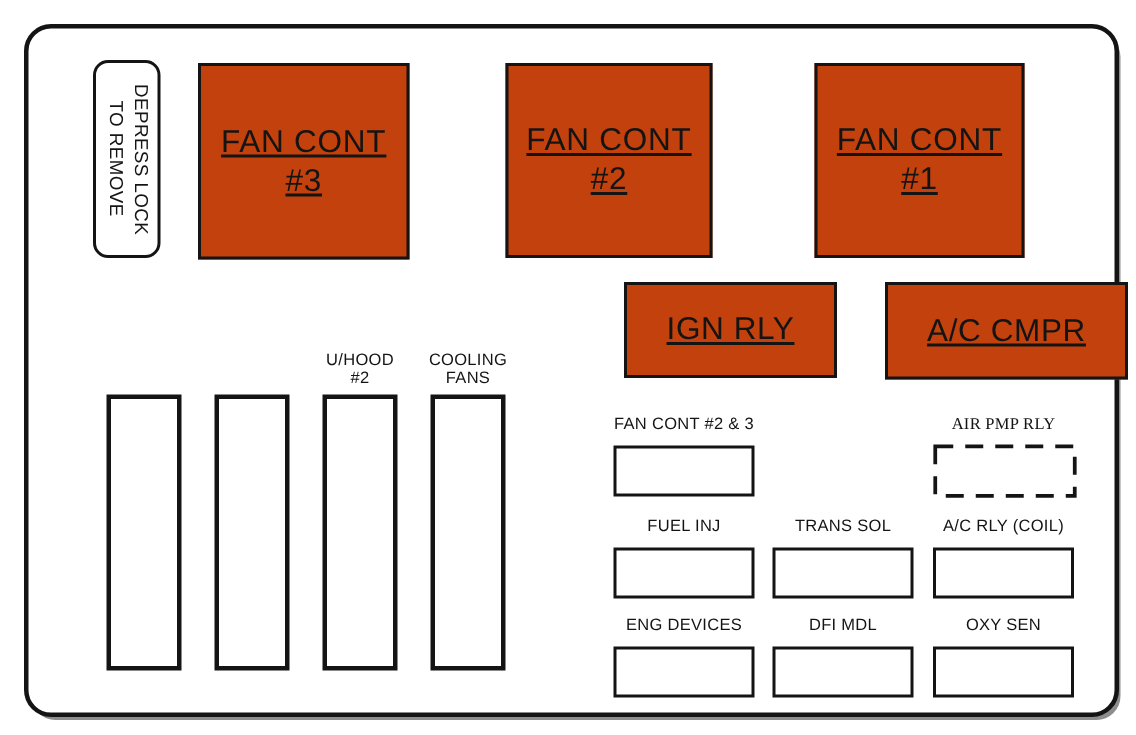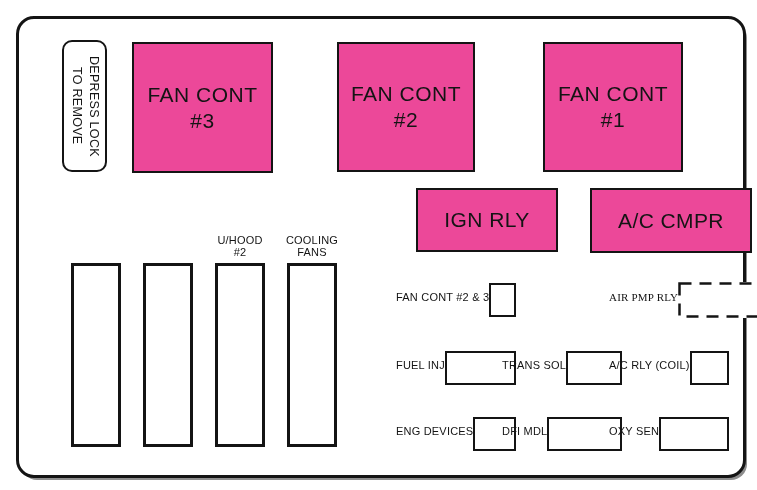--- a/index.html
+++ b/index.html
@@ -42,21 +42,22 @@
   }
 
   
   .box {
     border: 2.5px solid #141414;
     display: flex;
     flex-direction: column;
     align-items: center;
     justify-content: center;
     text-align: center;
-    background: #ec4899;
+    background: #c2410c;
+    text-decoration: underline;
   }
   .bigbox  { font-size: 21px; line-height: 1.22; letter-spacing: 0.5px; }
   .midbox  { font-size: 21px; letter-spacing: 0.4px; }
 
   .tallrect {
     border: 3px solid #141414;
     width: 50px; height: 184px;
     background: #ffffff;
   }
 
@@ -65,21 +66,21 @@
     line-height: 12px;
     text-align: center;
     letter-spacing: 0.2px;
     white-space: nowrap;
   }
 
   
   .fusecell {
     width: 120px;
     display: flex;
-    flex-direction: row;
+    flex-direction: column;
     align-items: center;
   }
   .fusecell .smalllabel { line-height: 14px; }
   .fusebox {
     width: 94px; height: 34px;
     border: 2.5px solid #141414;
     margin-top: 7px;
     background: #ffffff;
   }
   .fusebox.dashedslot { border: none; margin-top: 6px; height: 36px; }

